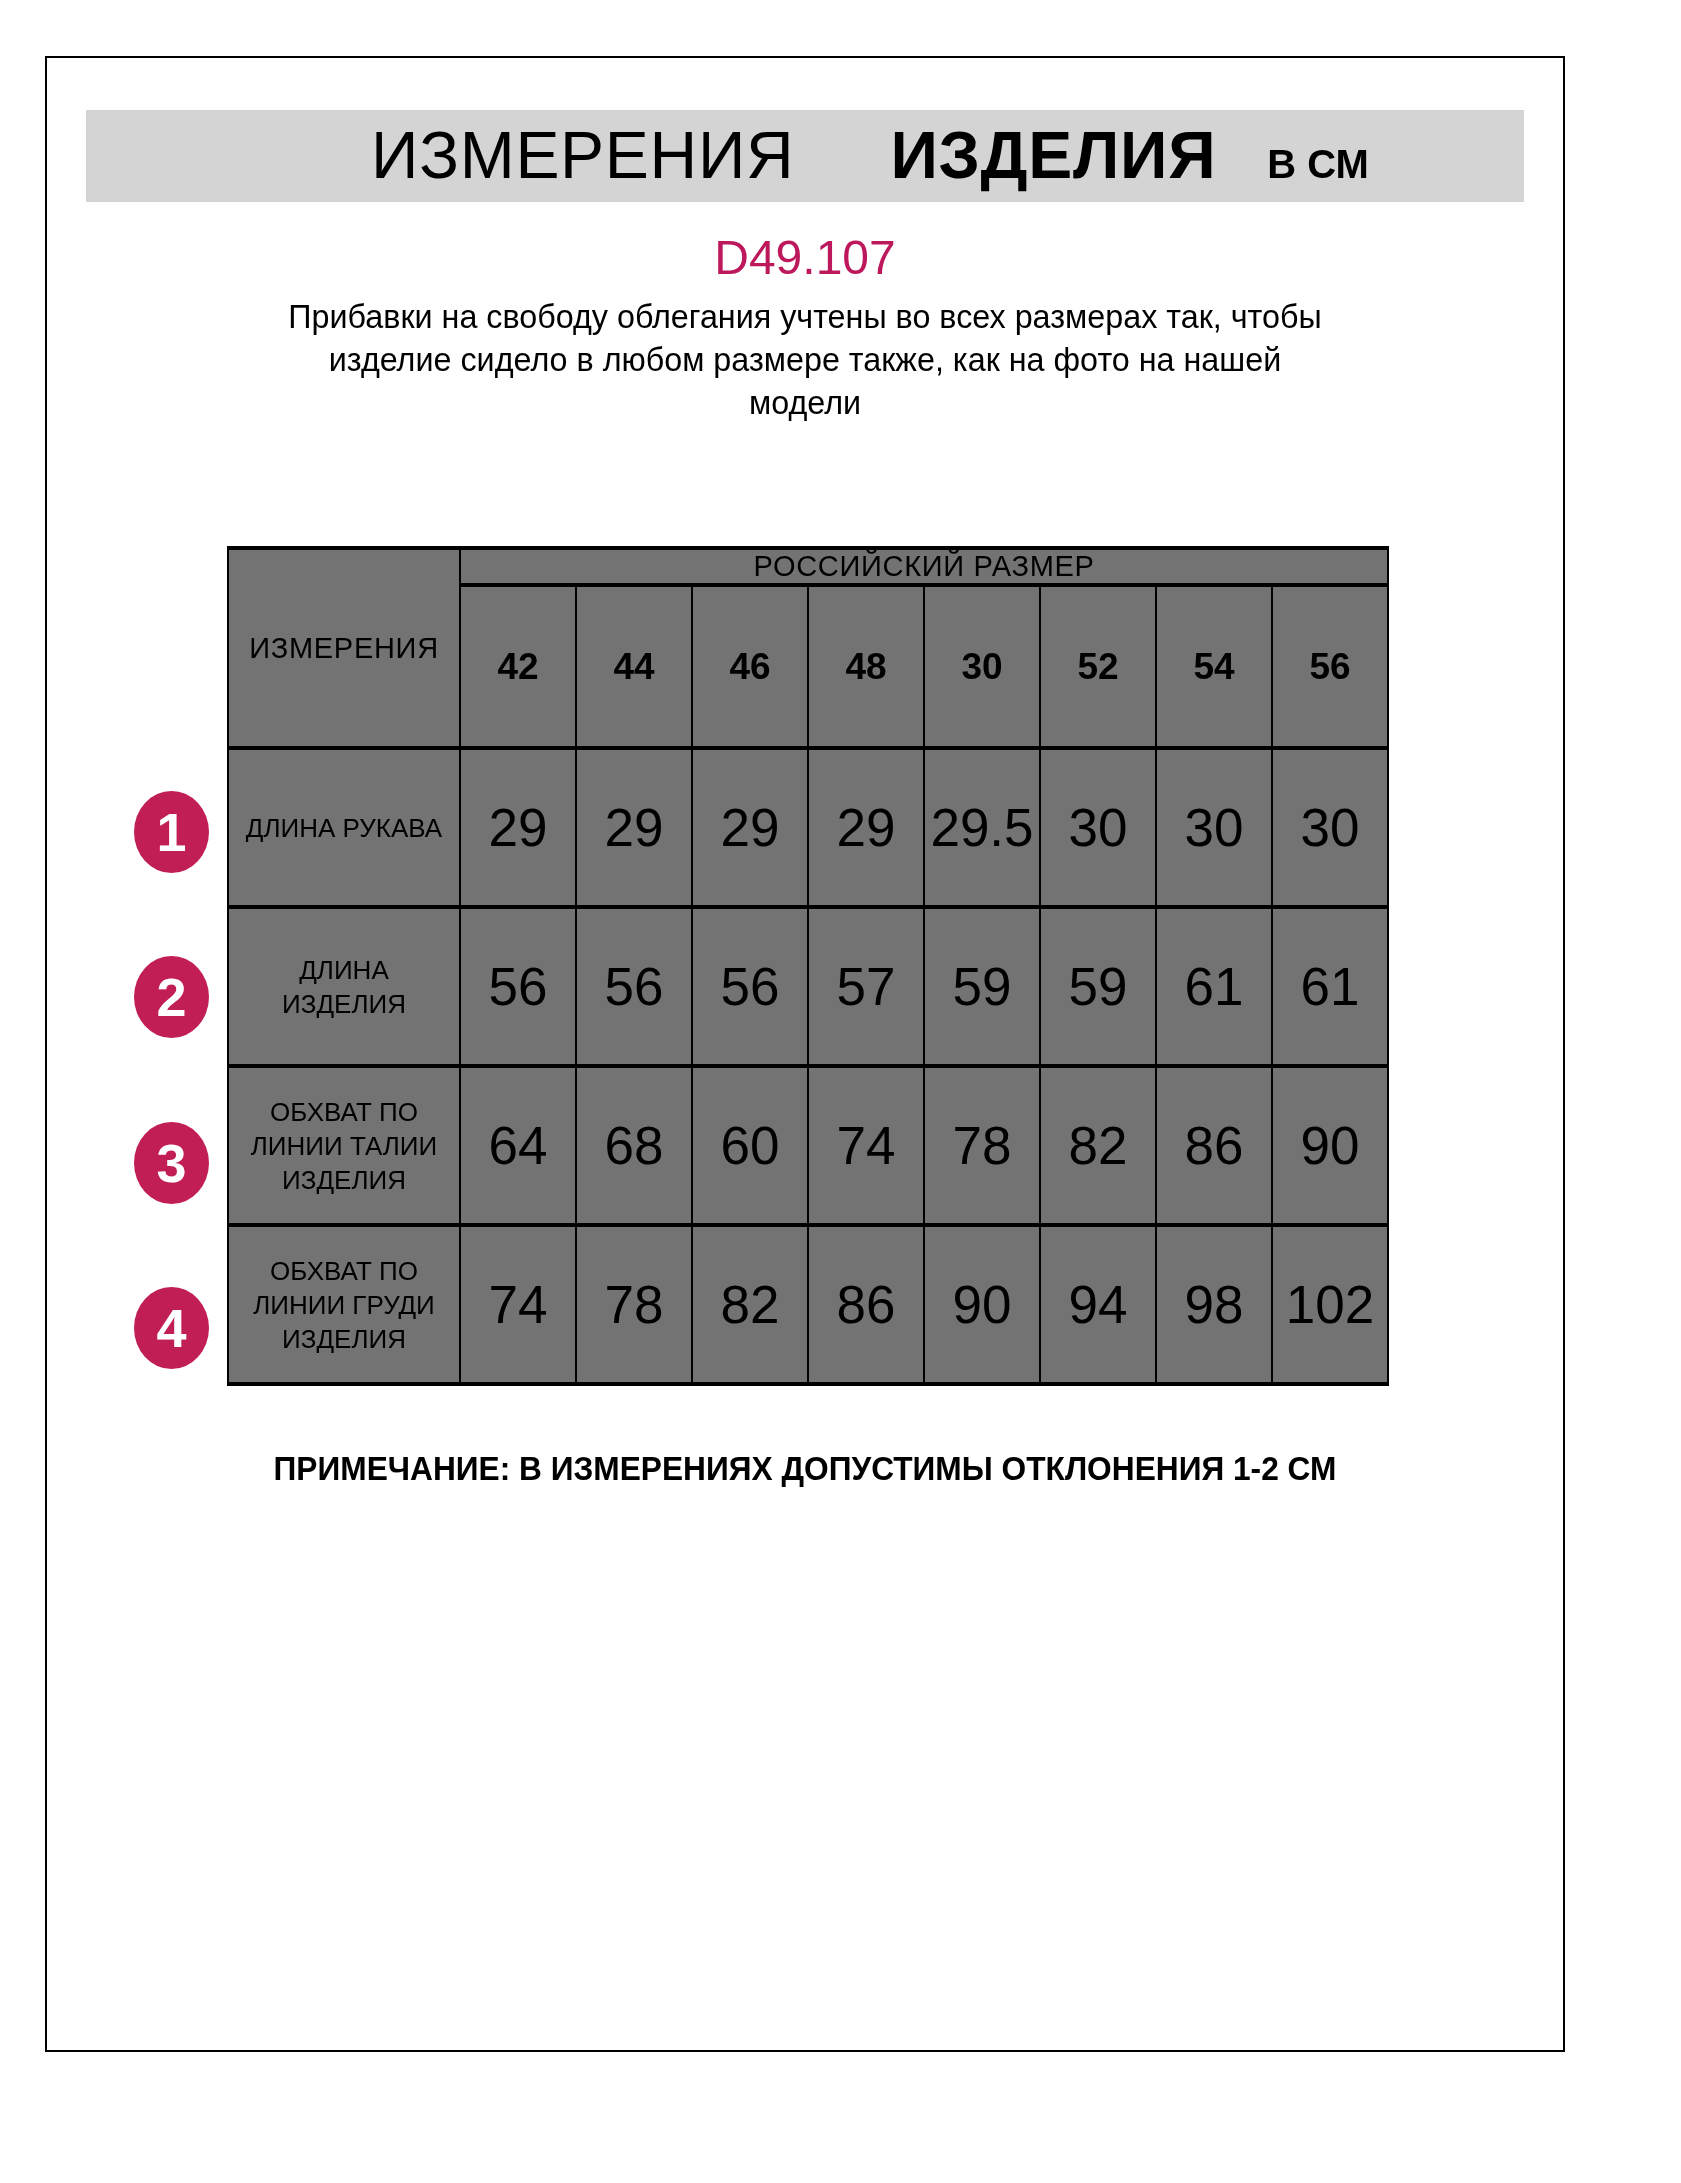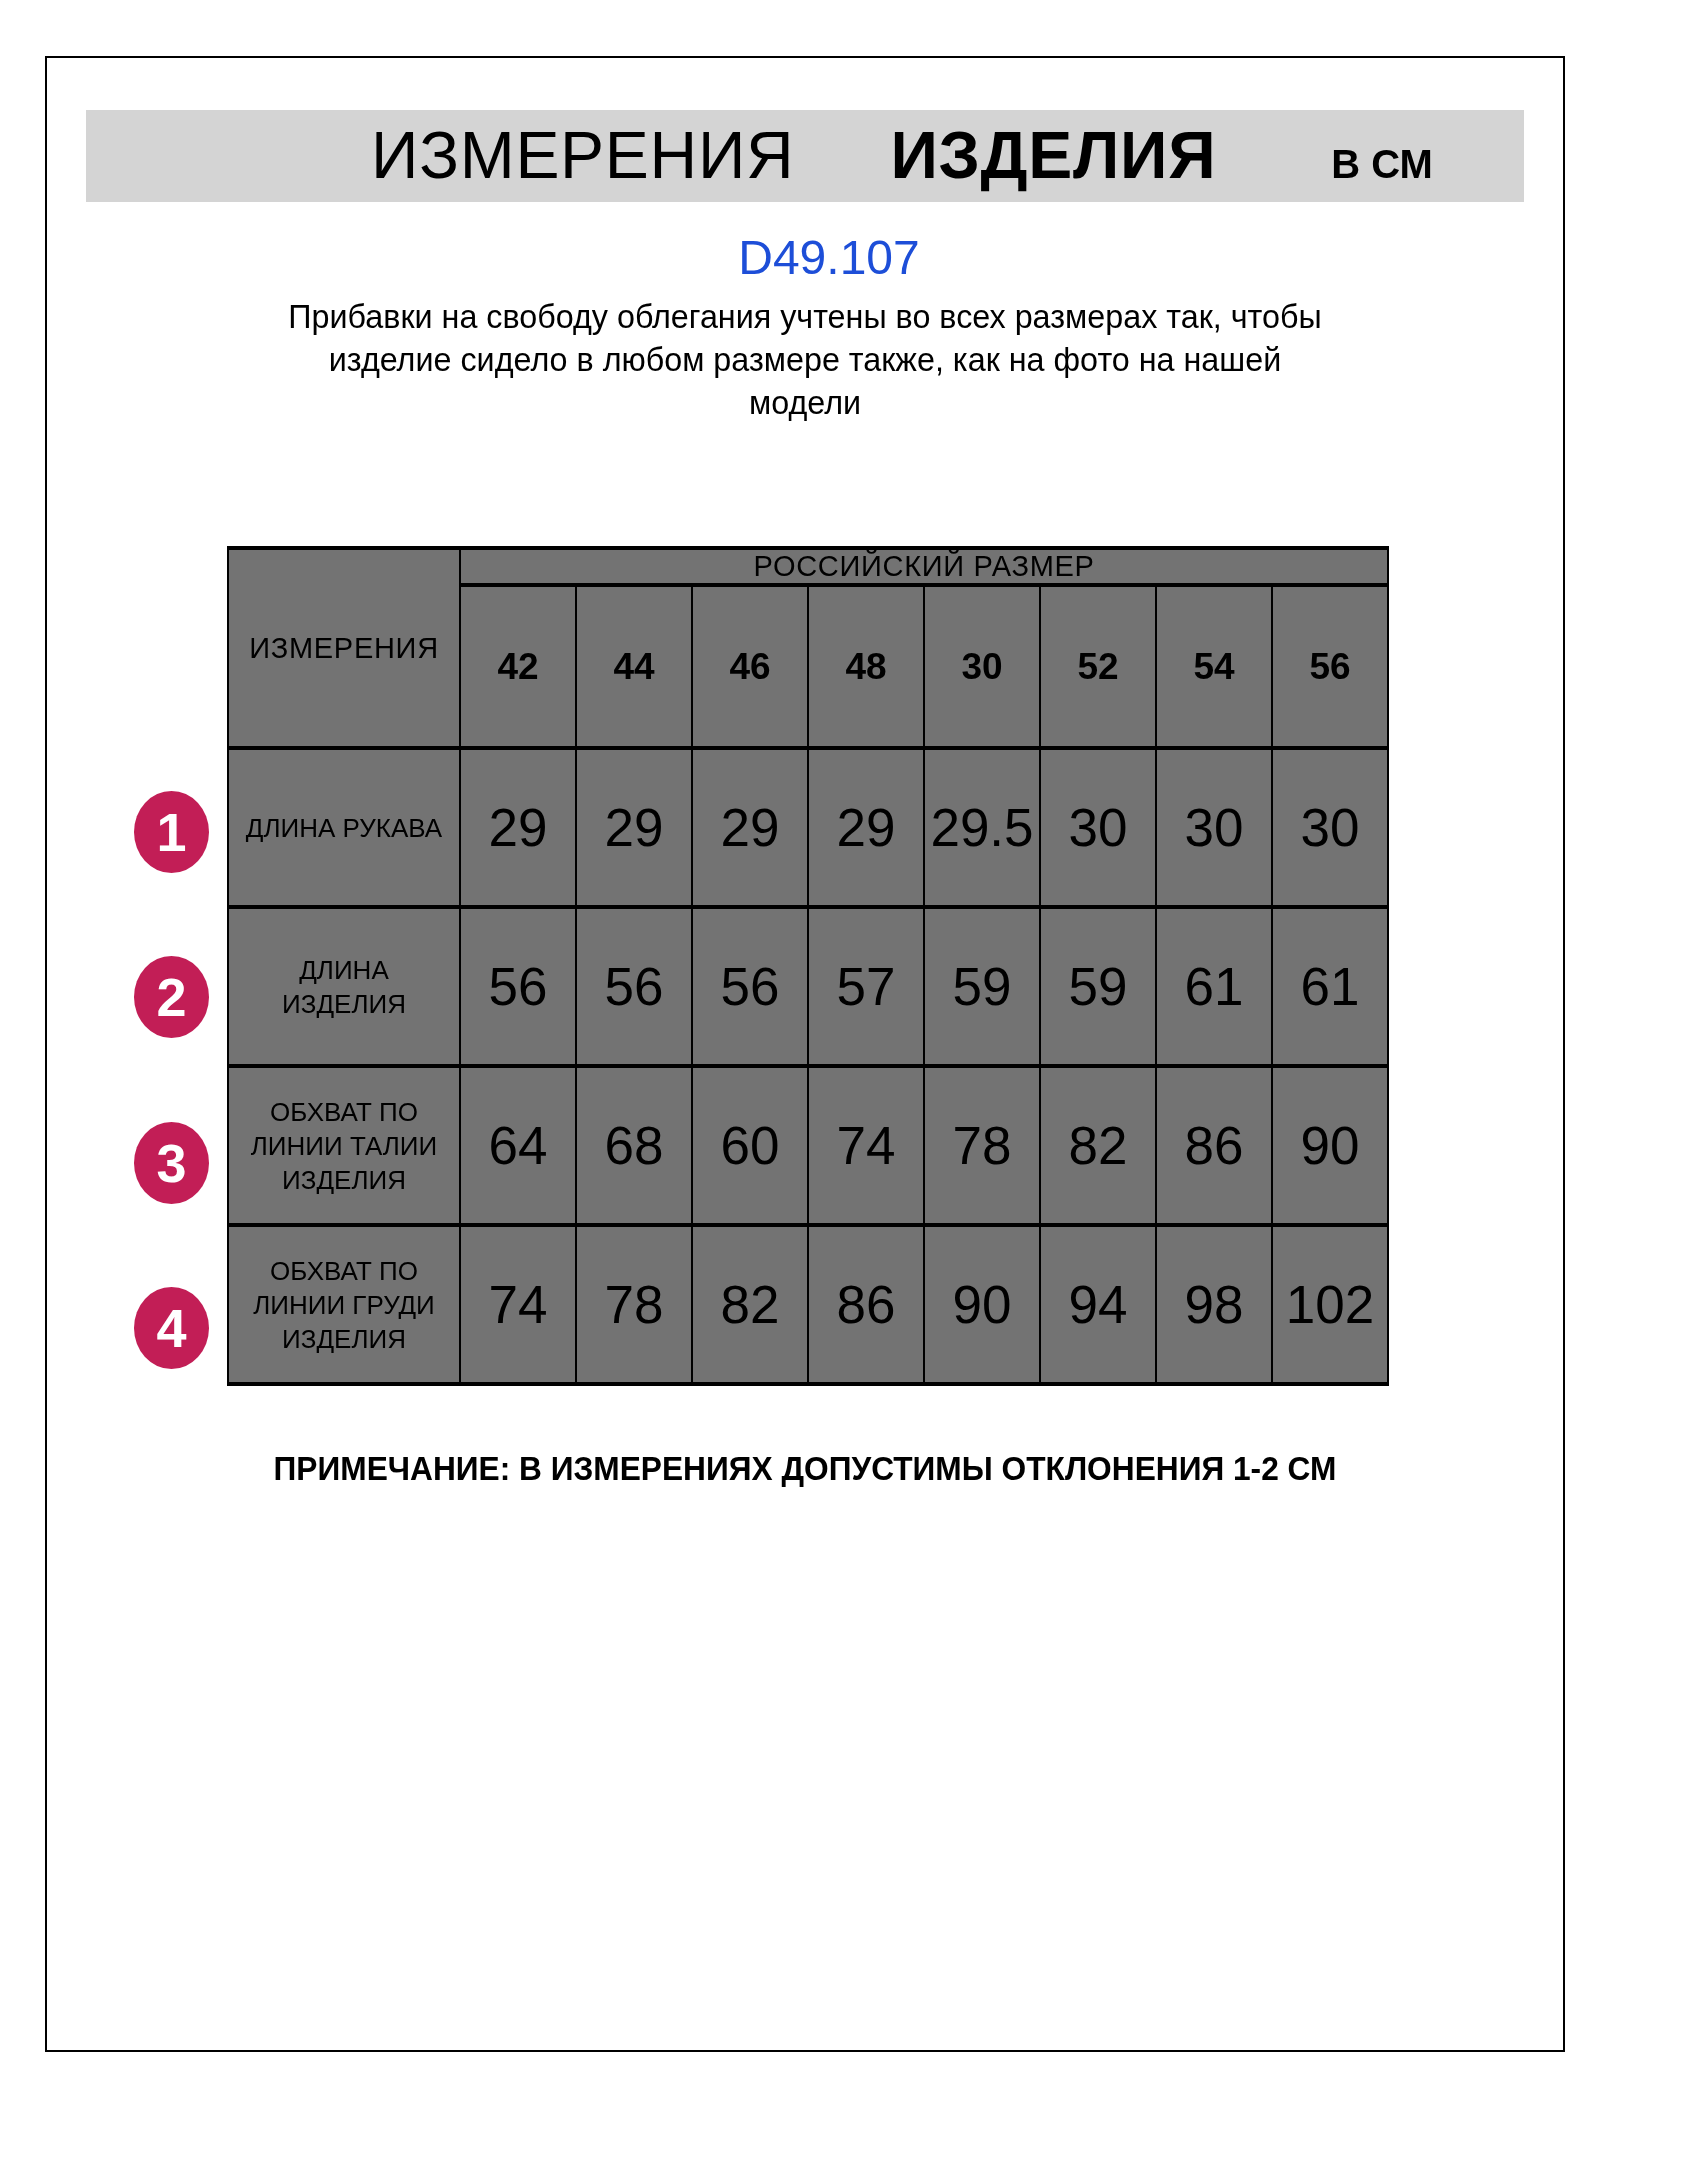--- a/index.html
+++ b/index.html
@@ -42,35 +42,34 @@
     letter-spacing: 0.7px;
   }
   .title-word-2 {
     margin-left: 93px;
     font-size: 66px;
     font-weight: 700;
     color: #000;
     letter-spacing: 0.7px;
   }
   .title-unit {
-    margin-left: 112px;
+    margin-left: 48px;
     font-size: 40px;
     font-weight: 700;
     color: #000;
   }
   .model-code {
     position: absolute;
     left: 45px;
     top: 230px;
     width: 1520px;
     text-align: center;
     font-size: 48px;
     font-weight: 400;
-    color: #1d4ed8;
-    margin-left: 24px;
+    color: #be185d;
   }
   .description {
     position: absolute;
     left: 45px;
     top: 295px;
     width: 1520px;
     text-align: center;
     font-size: 34px;
     line-height: 43px;
     font-weight: 400;

